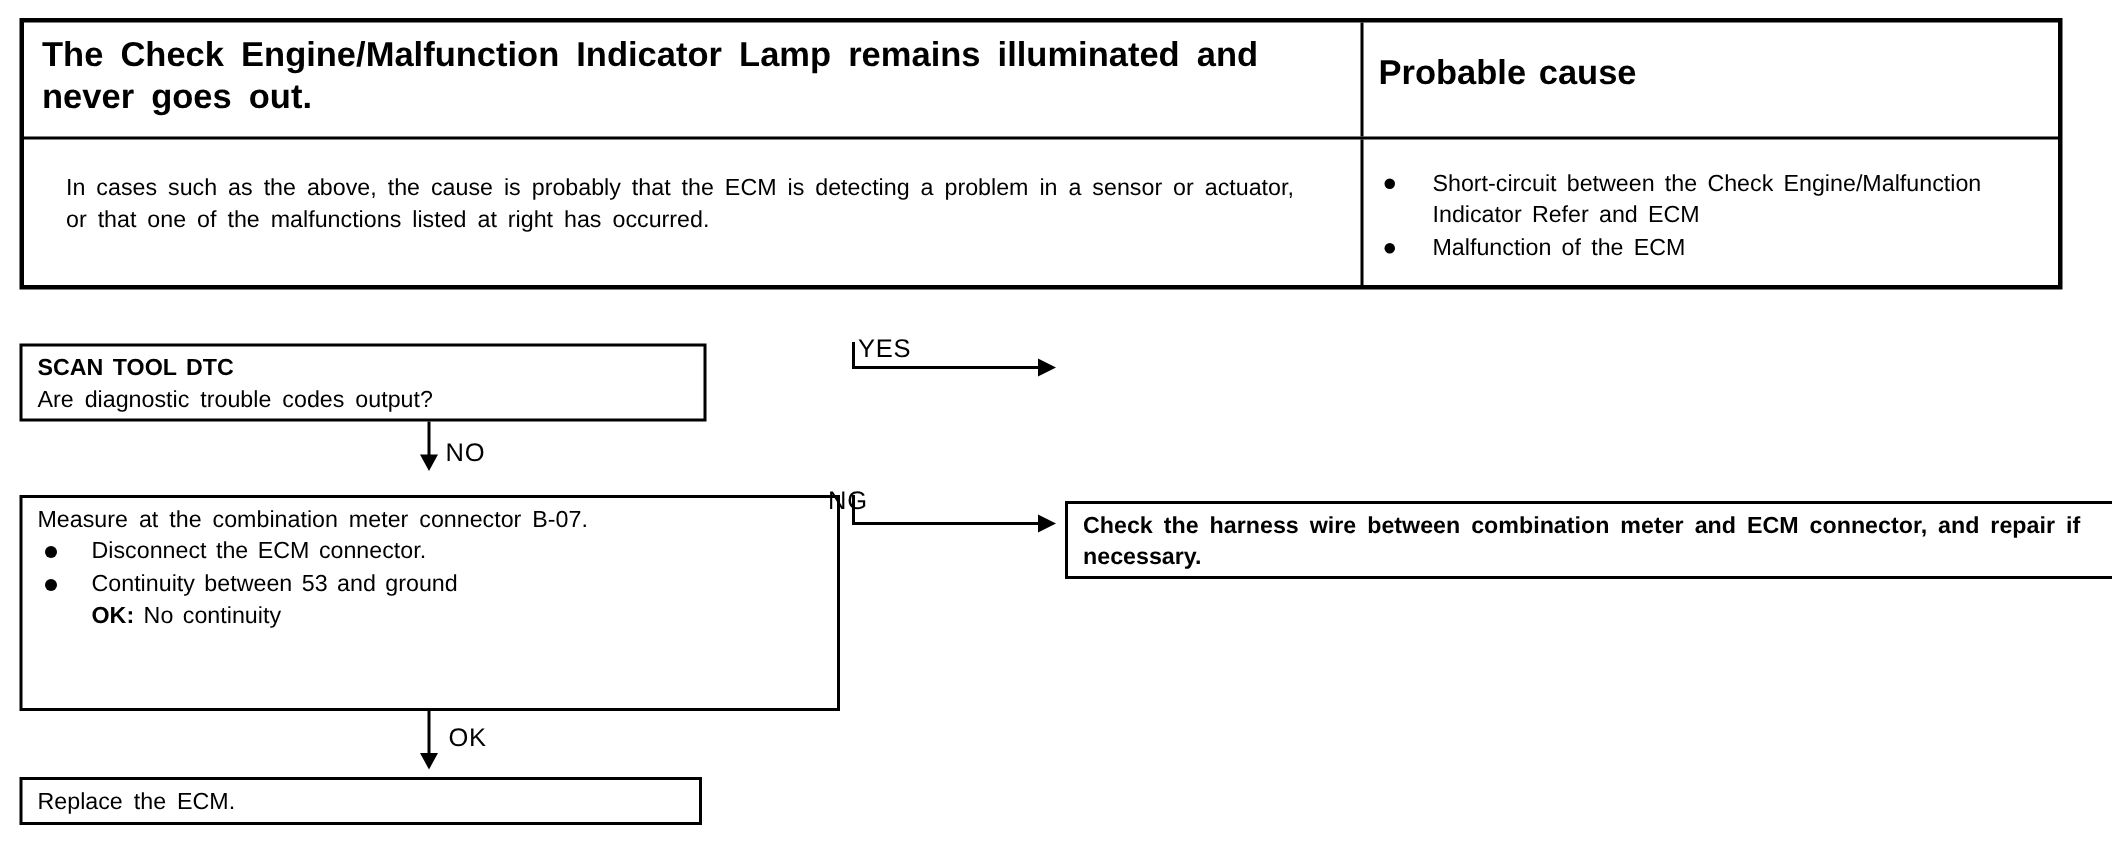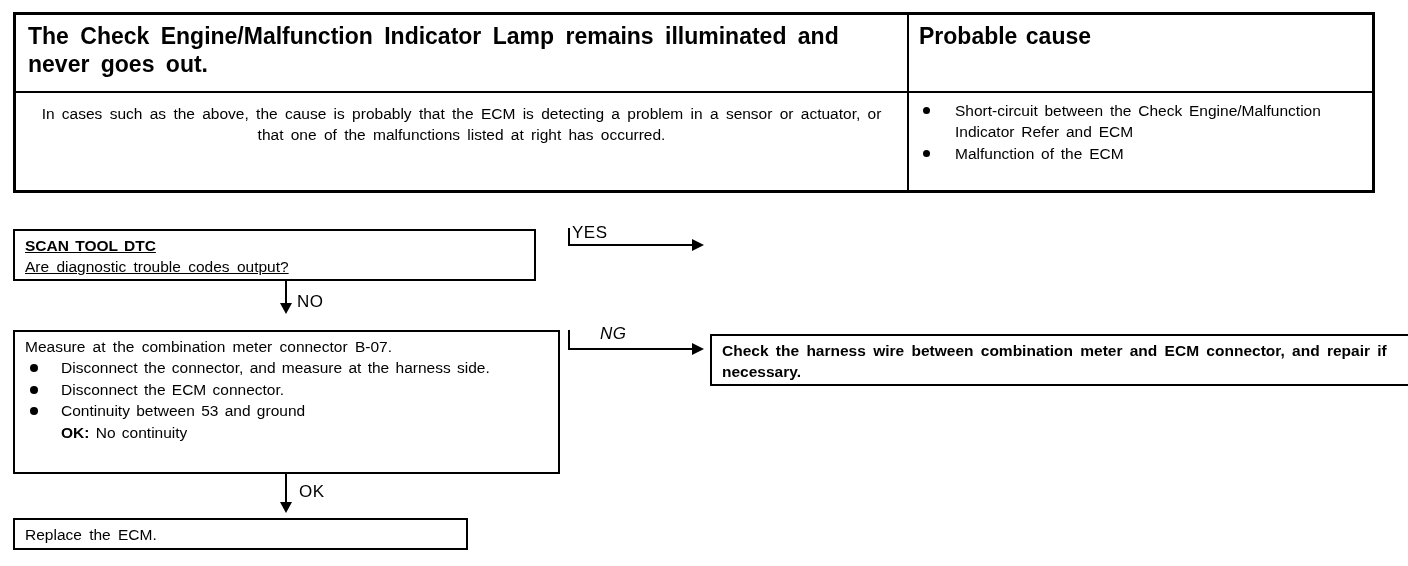--- a/index.html
+++ b/index.html
@@ -41,38 +41,38 @@
   .cell-left {
     width: 893px;
     box-sizing: border-box;
     border-right: 2px solid #000;
     padding: 7px 12px 4px 12px;
   }
   .cell-right {
     flex: 1;
     box-sizing: border-box;
     padding: 7px 10px 12px 10px;
+    margin-top: 12px;
   }
   .head-title {
     font-size: 23px;
     font-weight: bold;
     line-height: 1.23;
     letter-spacing: 0px;
     word-spacing: 5px;
     margin: 0;
   }
   .head-title.right {
     word-spacing: 2px;
   }
   .body-text {
     font-size: 15.5px;
     line-height: 1.33;
     word-spacing: 3px;
-    margin: 4px;
-    text-align: center;
+    margin: 16px;
   }
   .bullet-list {
     list-style: none;
     margin: 0;
     padding: 0;
     font-size: 15.5px;
     line-height: 1.36;
     word-spacing: 2.5px;
   }
   .bullet-list li {
@@ -135,21 +135,21 @@
   }
   .sub-ok {
     padding-left: 36px;
     font-size: 15.5px;
     line-height: 1.38;
     word-spacing: 2px;
   }
   .sub-ok b { font-weight: bold; }
 
   
-  #box-scan      { left: 13px;  top: 229px; width: 523px; height: 52px; text-decoration: underline; }
+  #box-scan      { left: 13px;  top: 229px; width: 458px; height: 52px; }
   #box-measure   { left: 13px;  top: 330px; width: 547px; height: 144px; }
   #box-replace   { left: 13px;  top: 518px; width: 455px; height: 32px; }
   #box-refer     { left: 710px; top: 228px; width: 656px; height: 55px; }
   #box-check     { left: 710px; top: 334px; width: 715px; height: 52px; font-weight: bold; }
 
   
   .vline {
     position: absolute;
     width: 2px;
     background: #000;
@@ -191,21 +191,21 @@
   #label-ok       { left: 299px; top: 483px; }
 
   #conn-yes-v     { left: 568px; top: 228px; height: 18px; }
   #conn-yes-h     { left: 568px; top: 244px; width: 128px; }
   #conn-yes-arrow { left: 692px; top: 239px; }
   #label-yes      { left: 572px; top: 224px; }
 
   #conn-ng-v      { left: 568px; top: 330px; height: 20px; }
   #conn-ng-h      { left: 568px; top: 348px; width: 128px; }
   #conn-ng-arrow  { left: 692px; top: 343px; }
-  #label-ng       { left: 600px; top: 325px; font-style: italic; }
+  #label-ng       { left: 552px; top: 325px; }
 </style>
 </head>
 <body>
 
 <div id="symptom-table">
 
   <div class="table-row" id="table-head-row">
     <div class="cell-left">
       <p class="head-title">The Check Engine/Malfunction Indicator Lamp remains illuminated and never goes out.</p>
     </div>
@@ -247,24 +247,20 @@
   <span class="edge-label" id="label-yes">YES</span>
 
 
   <div class="vline" id="conn-no-line"></div>
   <div class="arrow-down" id="conn-no-arrow"></div>
   <span class="edge-label" id="label-no">NO</span>
 
   <div class="flow-box" id="box-measure">
     <p class="flow-text">Measure at the combination meter connector B-07.</p>
     <ul class="flow-list">
-      <li>
-        <span class="dot"></span>
-        <span>Disconnect the connector, and measure at the harness side.</span>
-      </li>
       <li>
         <span class="dot"></span>
         <span>Disconnect the ECM connector.</span>
       </li>
       <li>
         <span class="dot"></span>
         <span>Continuity between 53 and ground</span>
       </li>
     </ul>
     <div class="sub-ok">

